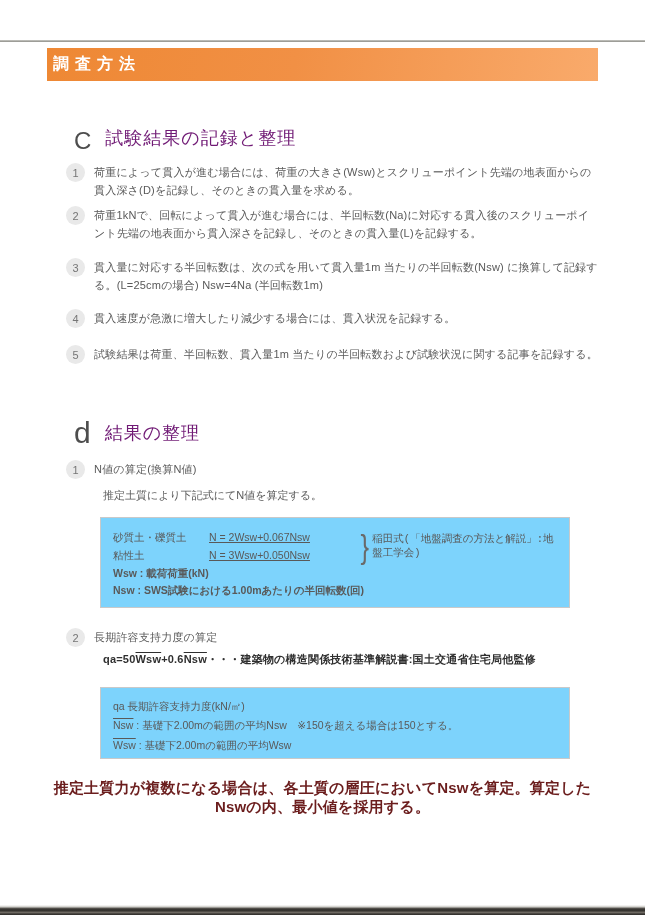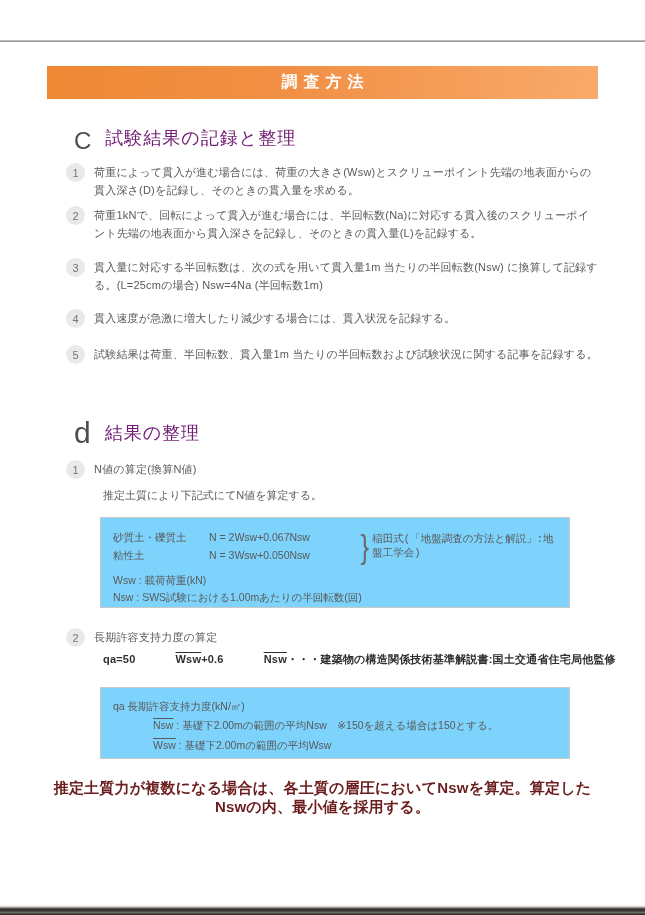--- a/index.html
+++ b/index.html
@@ -13,21 +13,21 @@
   .page { position: relative; width: 645px; height: 915px; background: #fff; }
 
   .top-rule {
     position: absolute; left: 0; top: 40px; width: 645px; height: 2px;
     background: linear-gradient(180deg, #c9c9c4, #8f8f89);
   }
 
   .header-bar {
     position: absolute; left: 47px; top: 48px; width: 551px; height: 33px;
     background: linear-gradient(100deg, #ee8834 0%, #f19045 45%, #f9aa6b 100%);
-    display: flex; align-items: center; justify-content: center; margin-top: 18px;
+    display: flex; align-items: center; 
   }
   .header-bar .title {
     color: #ffffff; font-size: 16px; font-weight: bold;
     letter-spacing: 6px; padding-left: 6px;
   }
 
   .section-head { position: absolute; display: flex; align-items: flex-end; gap: 14px; }
   .section-letter { color: #4d4d4d; line-height: 1; }
   .section-head .section-title { font-size: 18px; color: #701a75; padding-bottom: 3px; letter-spacing: 1px; }
   #sec-c { left: 74px; top: 126px; }
@@ -47,28 +47,28 @@
 
   .info-box {
     position: absolute; left: 100px; width: 470px;
     border: 1px solid #c9c9c9; background: #7dd3fc;
     box-sizing: border-box; font-size: 10.5px; color: #595959;
   }
   #box1 { top: 517px; height: 91px; padding: 10px 12px; }
   #box1 .formula-area { display: flex; align-items: center; }
   #box1 .labels div, #box1 .formulas div { line-height: 1.75; }
   #box1 .labels { width: 96px; }
-  #box1 .formulas { width: 148px; }
+  #box1 .formulas { width: 148px; text-decoration: underline; }
   #box1 .brace { font-size: 34px; color: #6a6a6a; font-weight: 300; line-height: 0.9; transform: scaleX(0.75); margin: 0 2px; }
   #box1 .brace-note { flex: 1; font-size: 10.5px; font-family: Liberation Mono, monospace; }
-  #box1 .legend { margin-top: 7px; line-height: 1.6; }
+  #box1 .legend { line-height: 1.6; font-weight: bold; }
 
   #box2 { top: 687px; height: 72px; padding: 9px 12px; }
   #box2 .bline { line-height: 1.85; }
-  .overline { text-decoration: overline; margin-left: 40px; }
+  .overline { text-decoration: overline; }
 
   .bold-formula {
     position: absolute; left: 103px; top: 652px;
     font-size: 11px; font-weight: bold; color: #2f2f2f; letter-spacing: 0.2px;
   }
 
   .red-note {
     position: absolute; left: 50px; top: 779px; width: 545px;
     text-align: center; font-size: 15px; font-weight: bold;
     color: #6b1d1d; letter-spacing: 0.2px;

